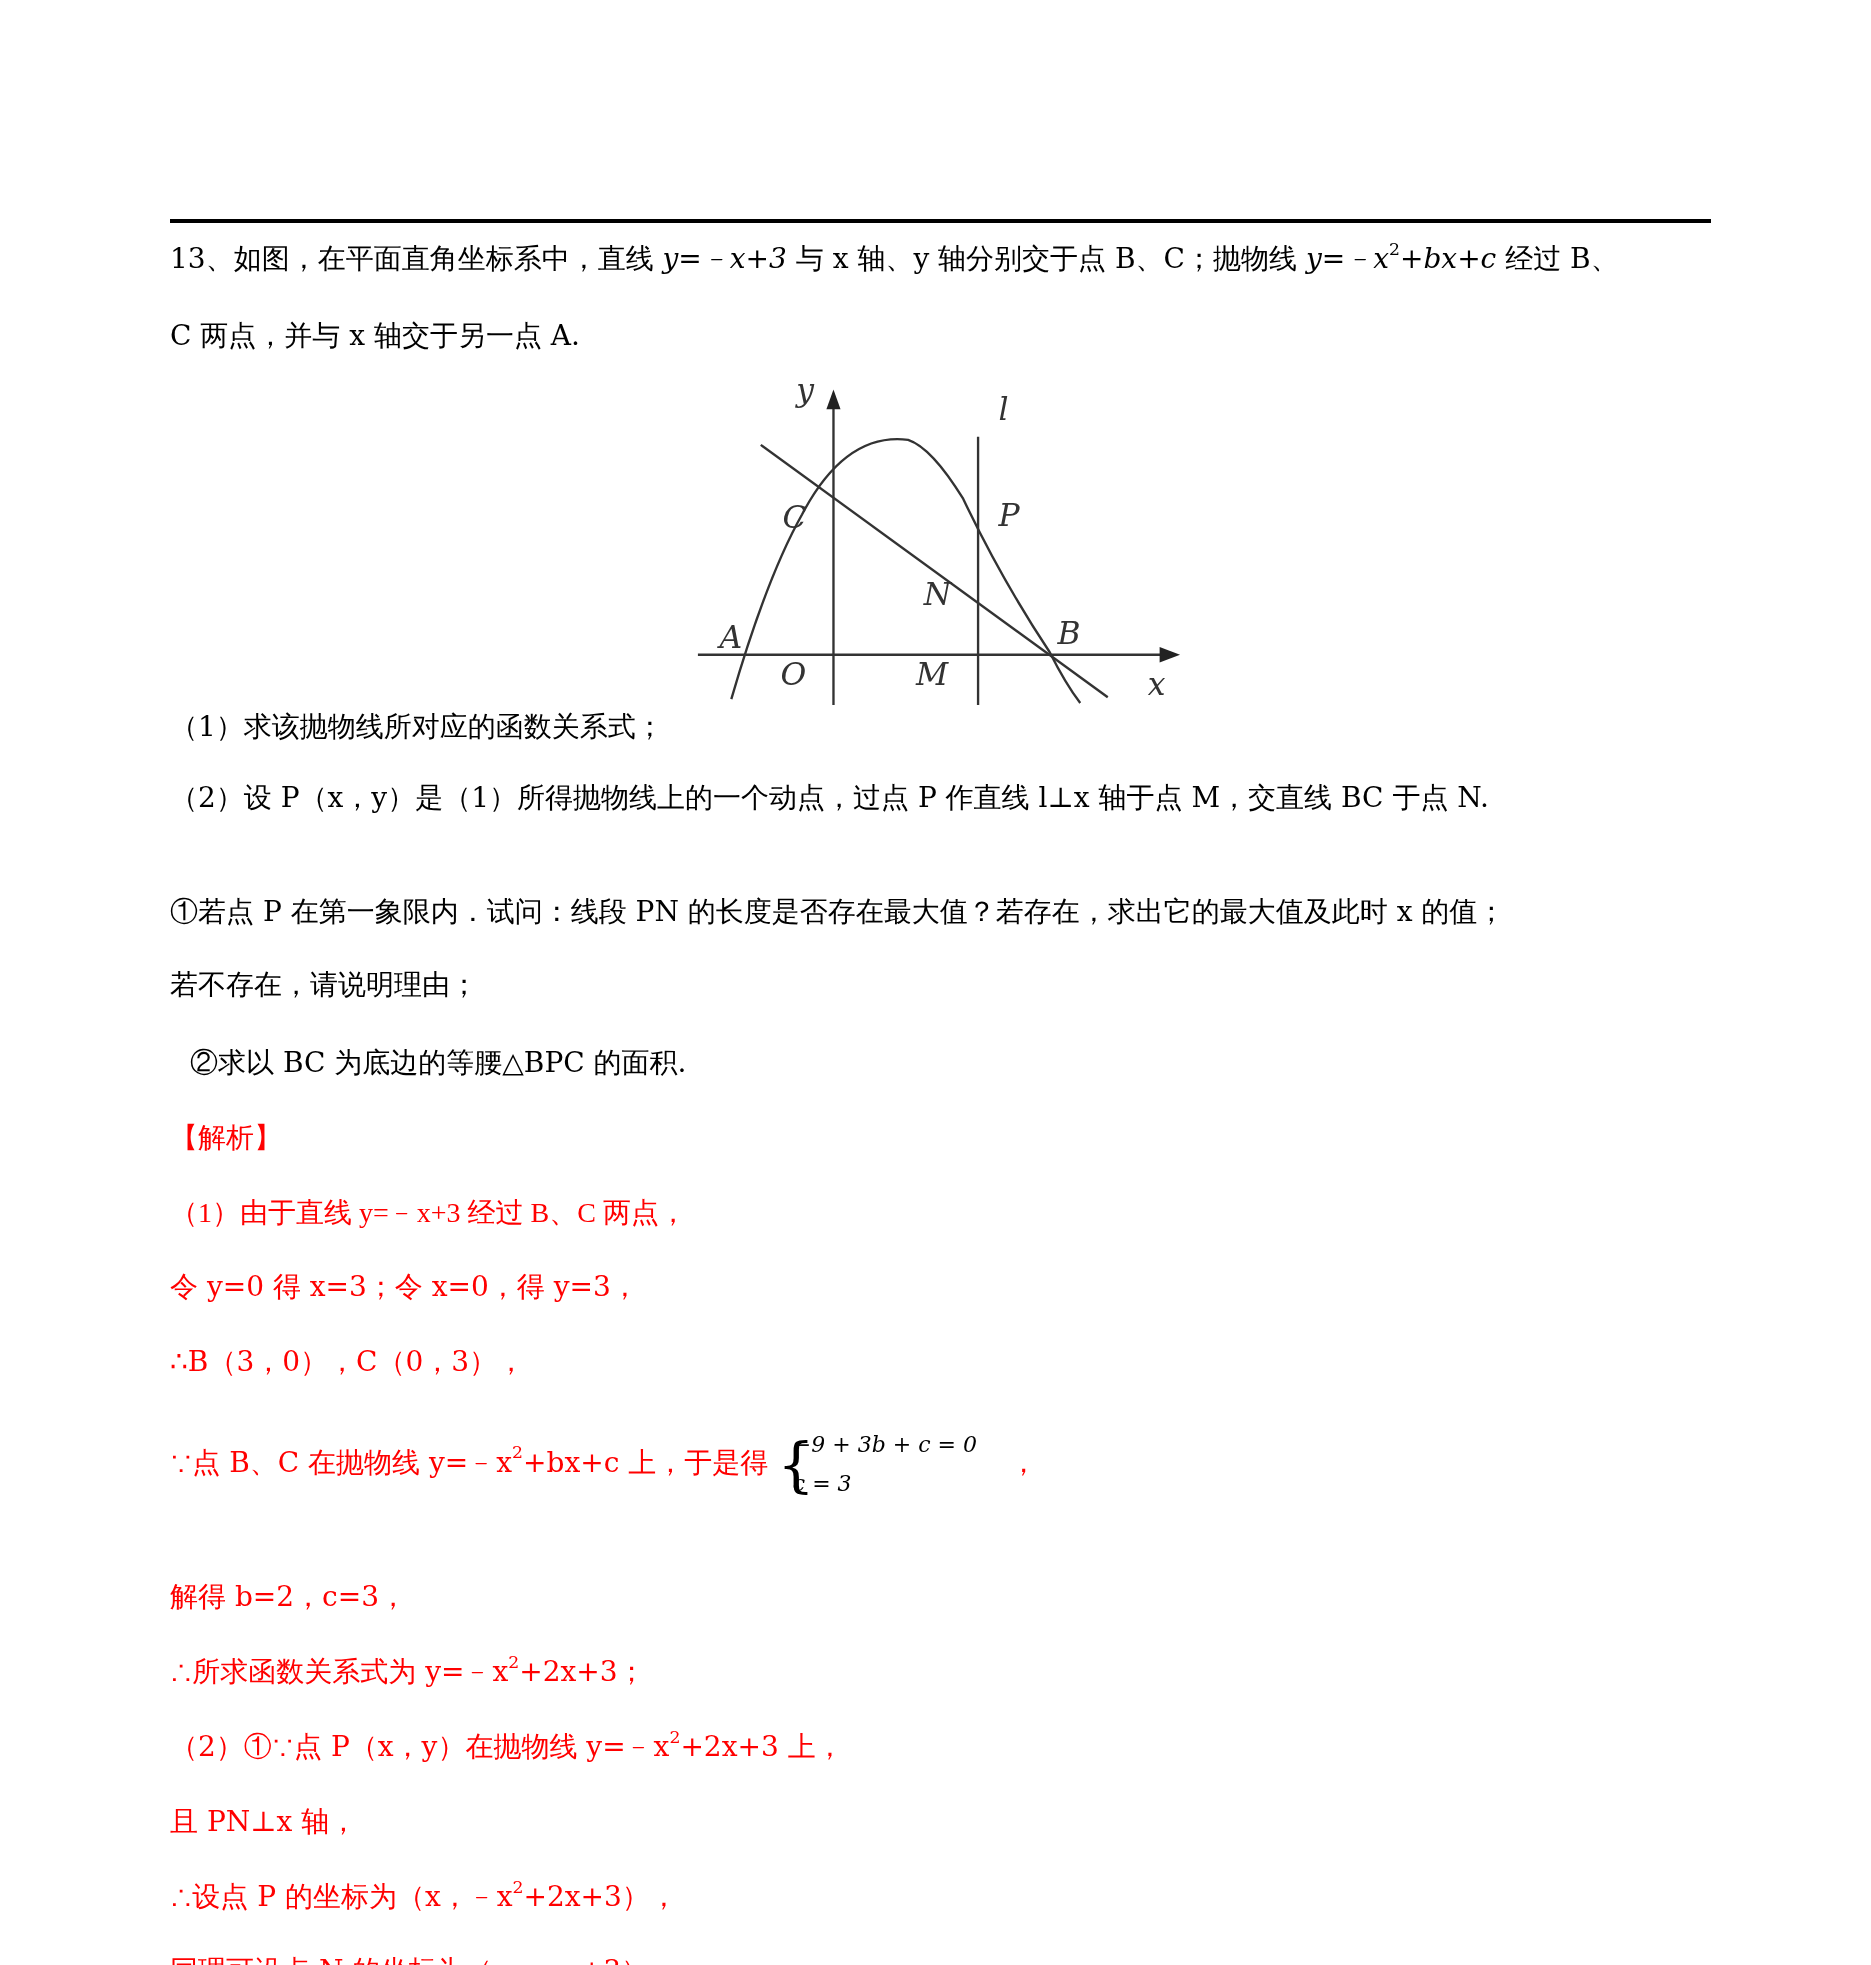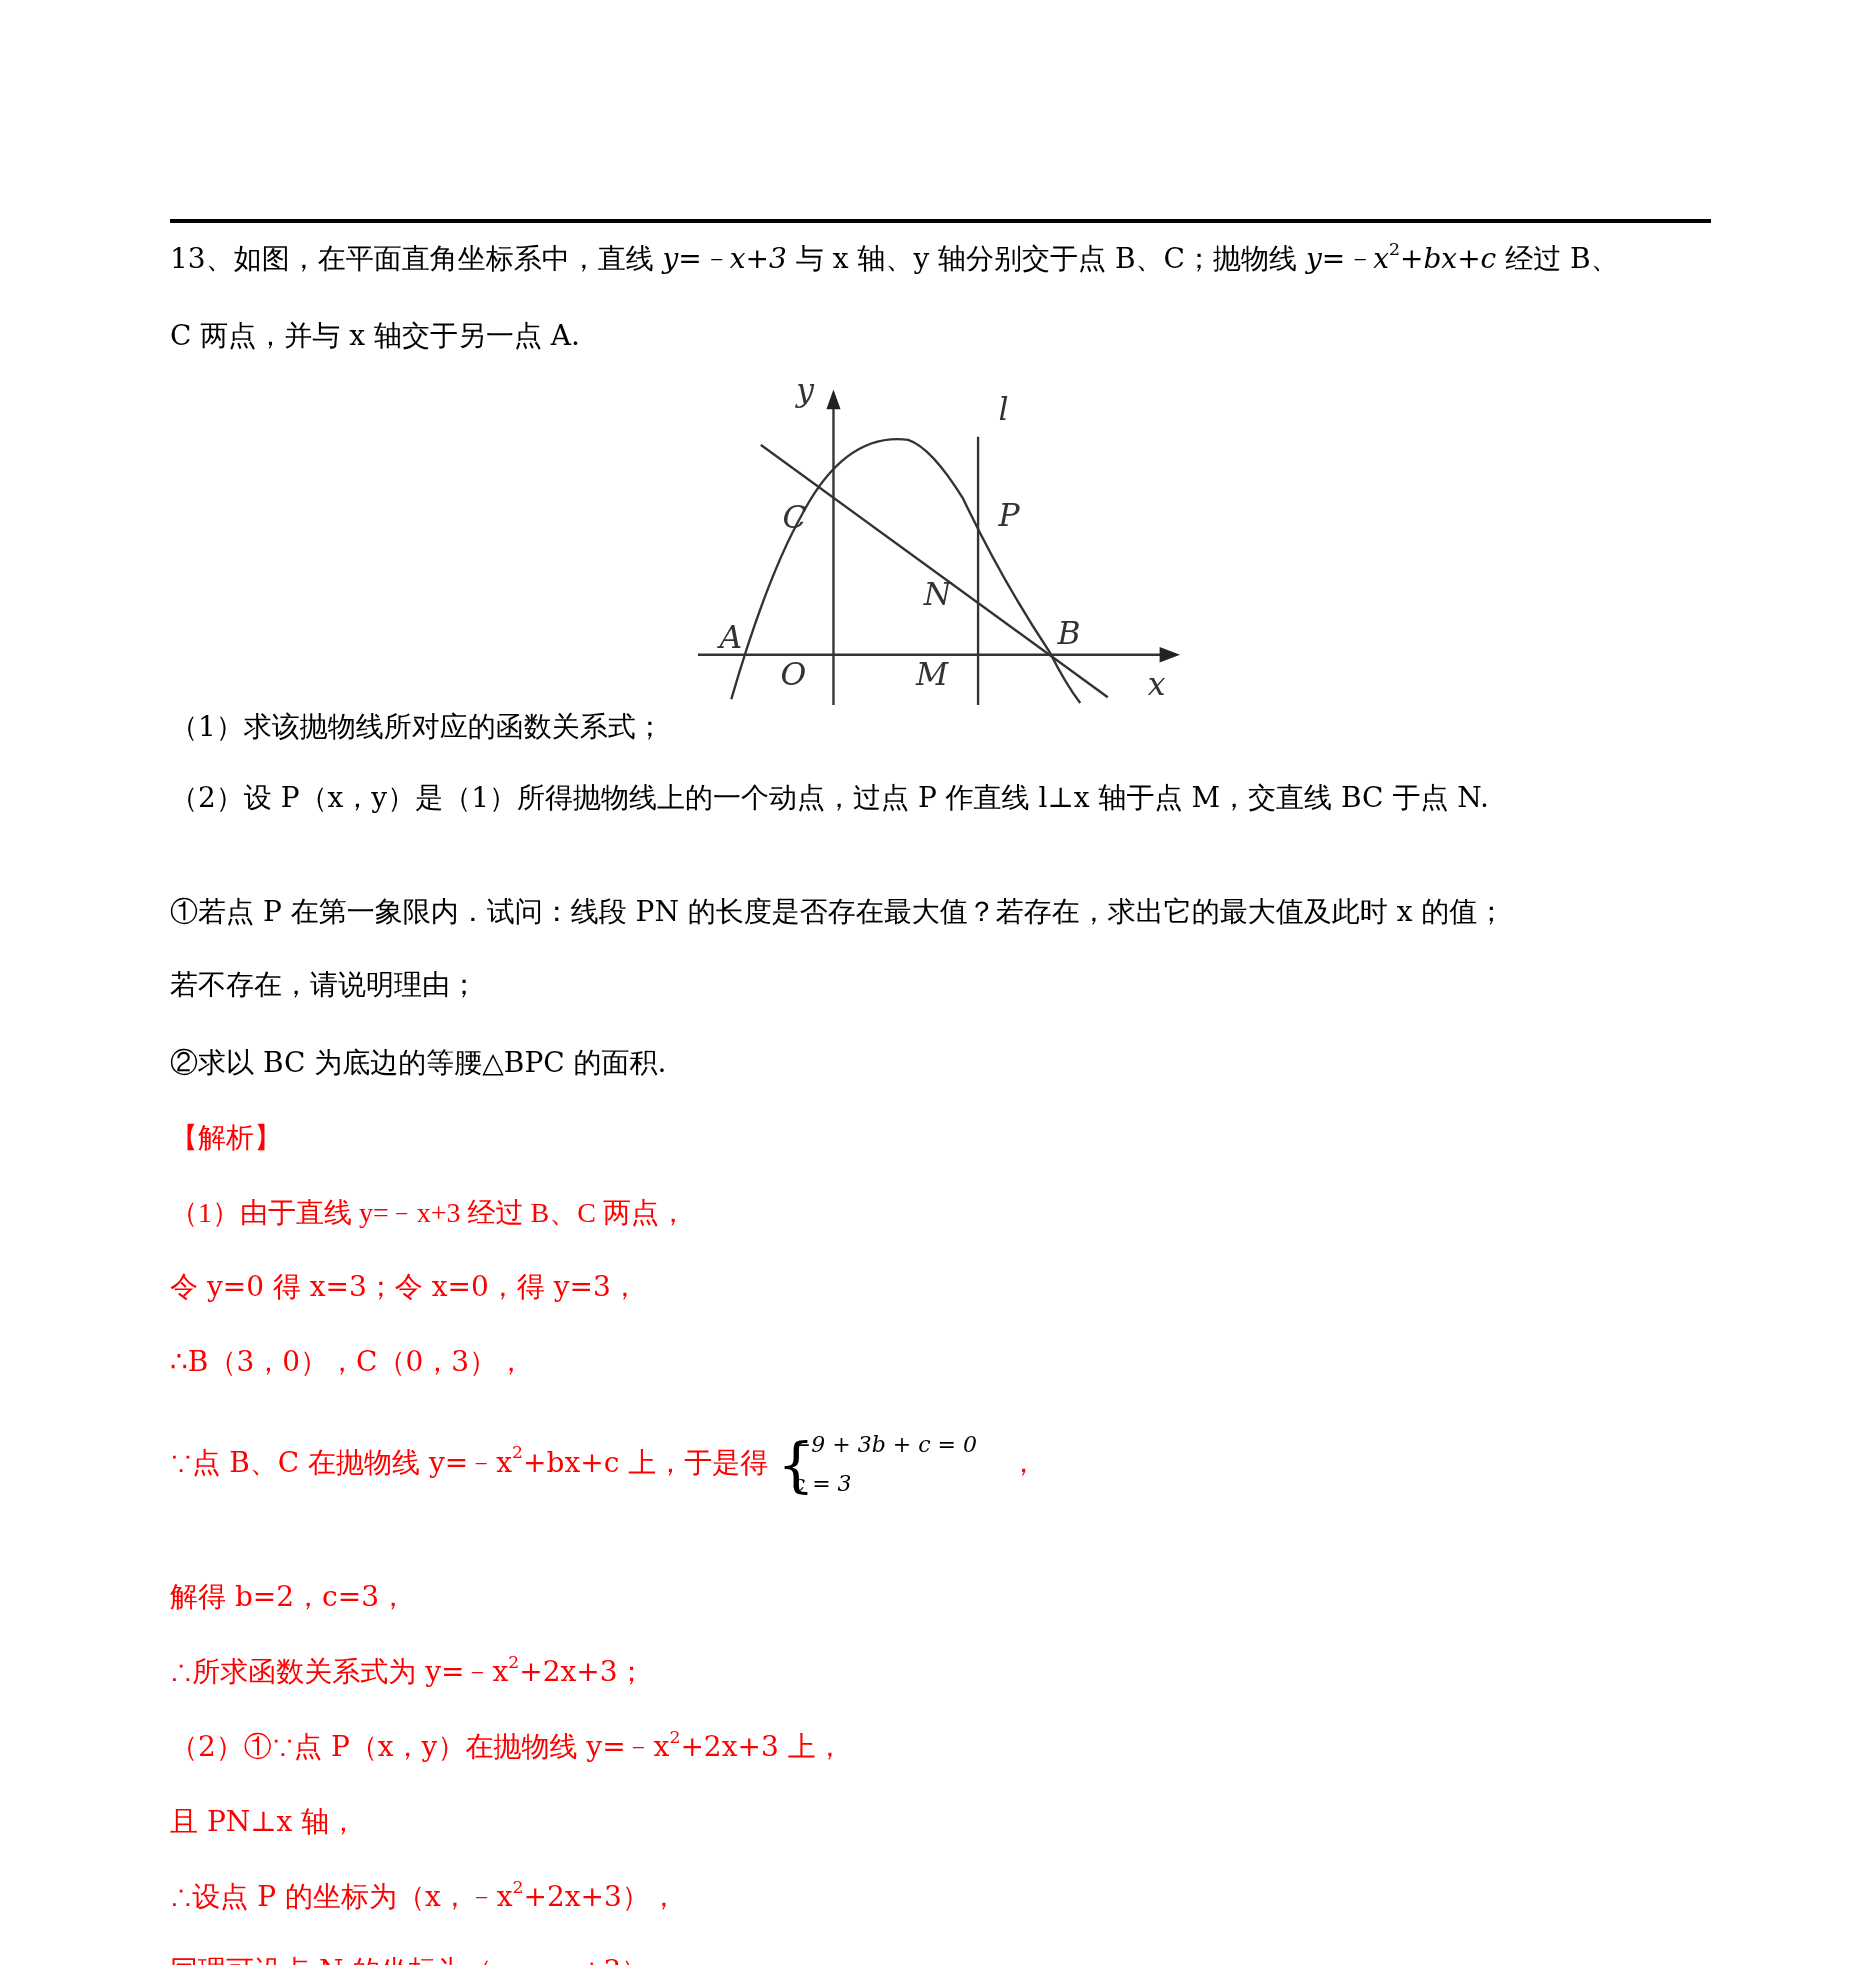--- a/index.html
+++ b/index.html
@@ -54,21 +54,21 @@
       <text x="235" y="795">O</text>
       <text x="580" y="795">M</text>
       <text x="940" y="690">B</text>
     </g>
   </svg>
 
   <div class="line" style="top:709px;text-align:right;">（1）求该抛物线所对应的函数关系式；</div>
   <div class="line" style="top:780px;">（2）设 P（x，y）是（1）所得抛物线上的一个动点，过点 P 作直线 l⊥x 轴于点 M，交直线 BC 于点 N.</div>
   <div class="line" style="top:894px;">①若点 P 在第一象限内．试问：线段 PN 的长度是否存在最大值？若存在，求出它的最大值及此时 x 的值；</div>
   <div class="line" style="top:967px;">若不存在，请说明理由；</div>
-  <div class="line" style="top:1045px;">②求以 BC 为底边的等腰△BPC 的面积.</div>
+  <div class="line" style="top:1045px;margin-left:20px;">②求以 BC 为底边的等腰△BPC 的面积.</div>
 
   <div class="line red" style="top:1120px;">【解析】</div>
   <div class="line red" style="top:1195px;font-family:Liberation Serif, serif;">（1）由于直线 y=﹣x+3 经过 B、C 两点，</div>
   <div class="line red" style="top:1269px;">令 y=0 得 x=3；令 x=0，得 y=3，</div>
   <div class="line red" style="top:1344px;">∴B（3，0），C（0，3），</div>
 
   <div class="line red" style="top:1425px; line-height:47px;">
     <span>∵点 B、C 在抛物线 y=﹣x</span><sup>2</sup><span>+bx+c 上，于是得</span>
     <span class="sys">
       <span class="brace">{</span>

